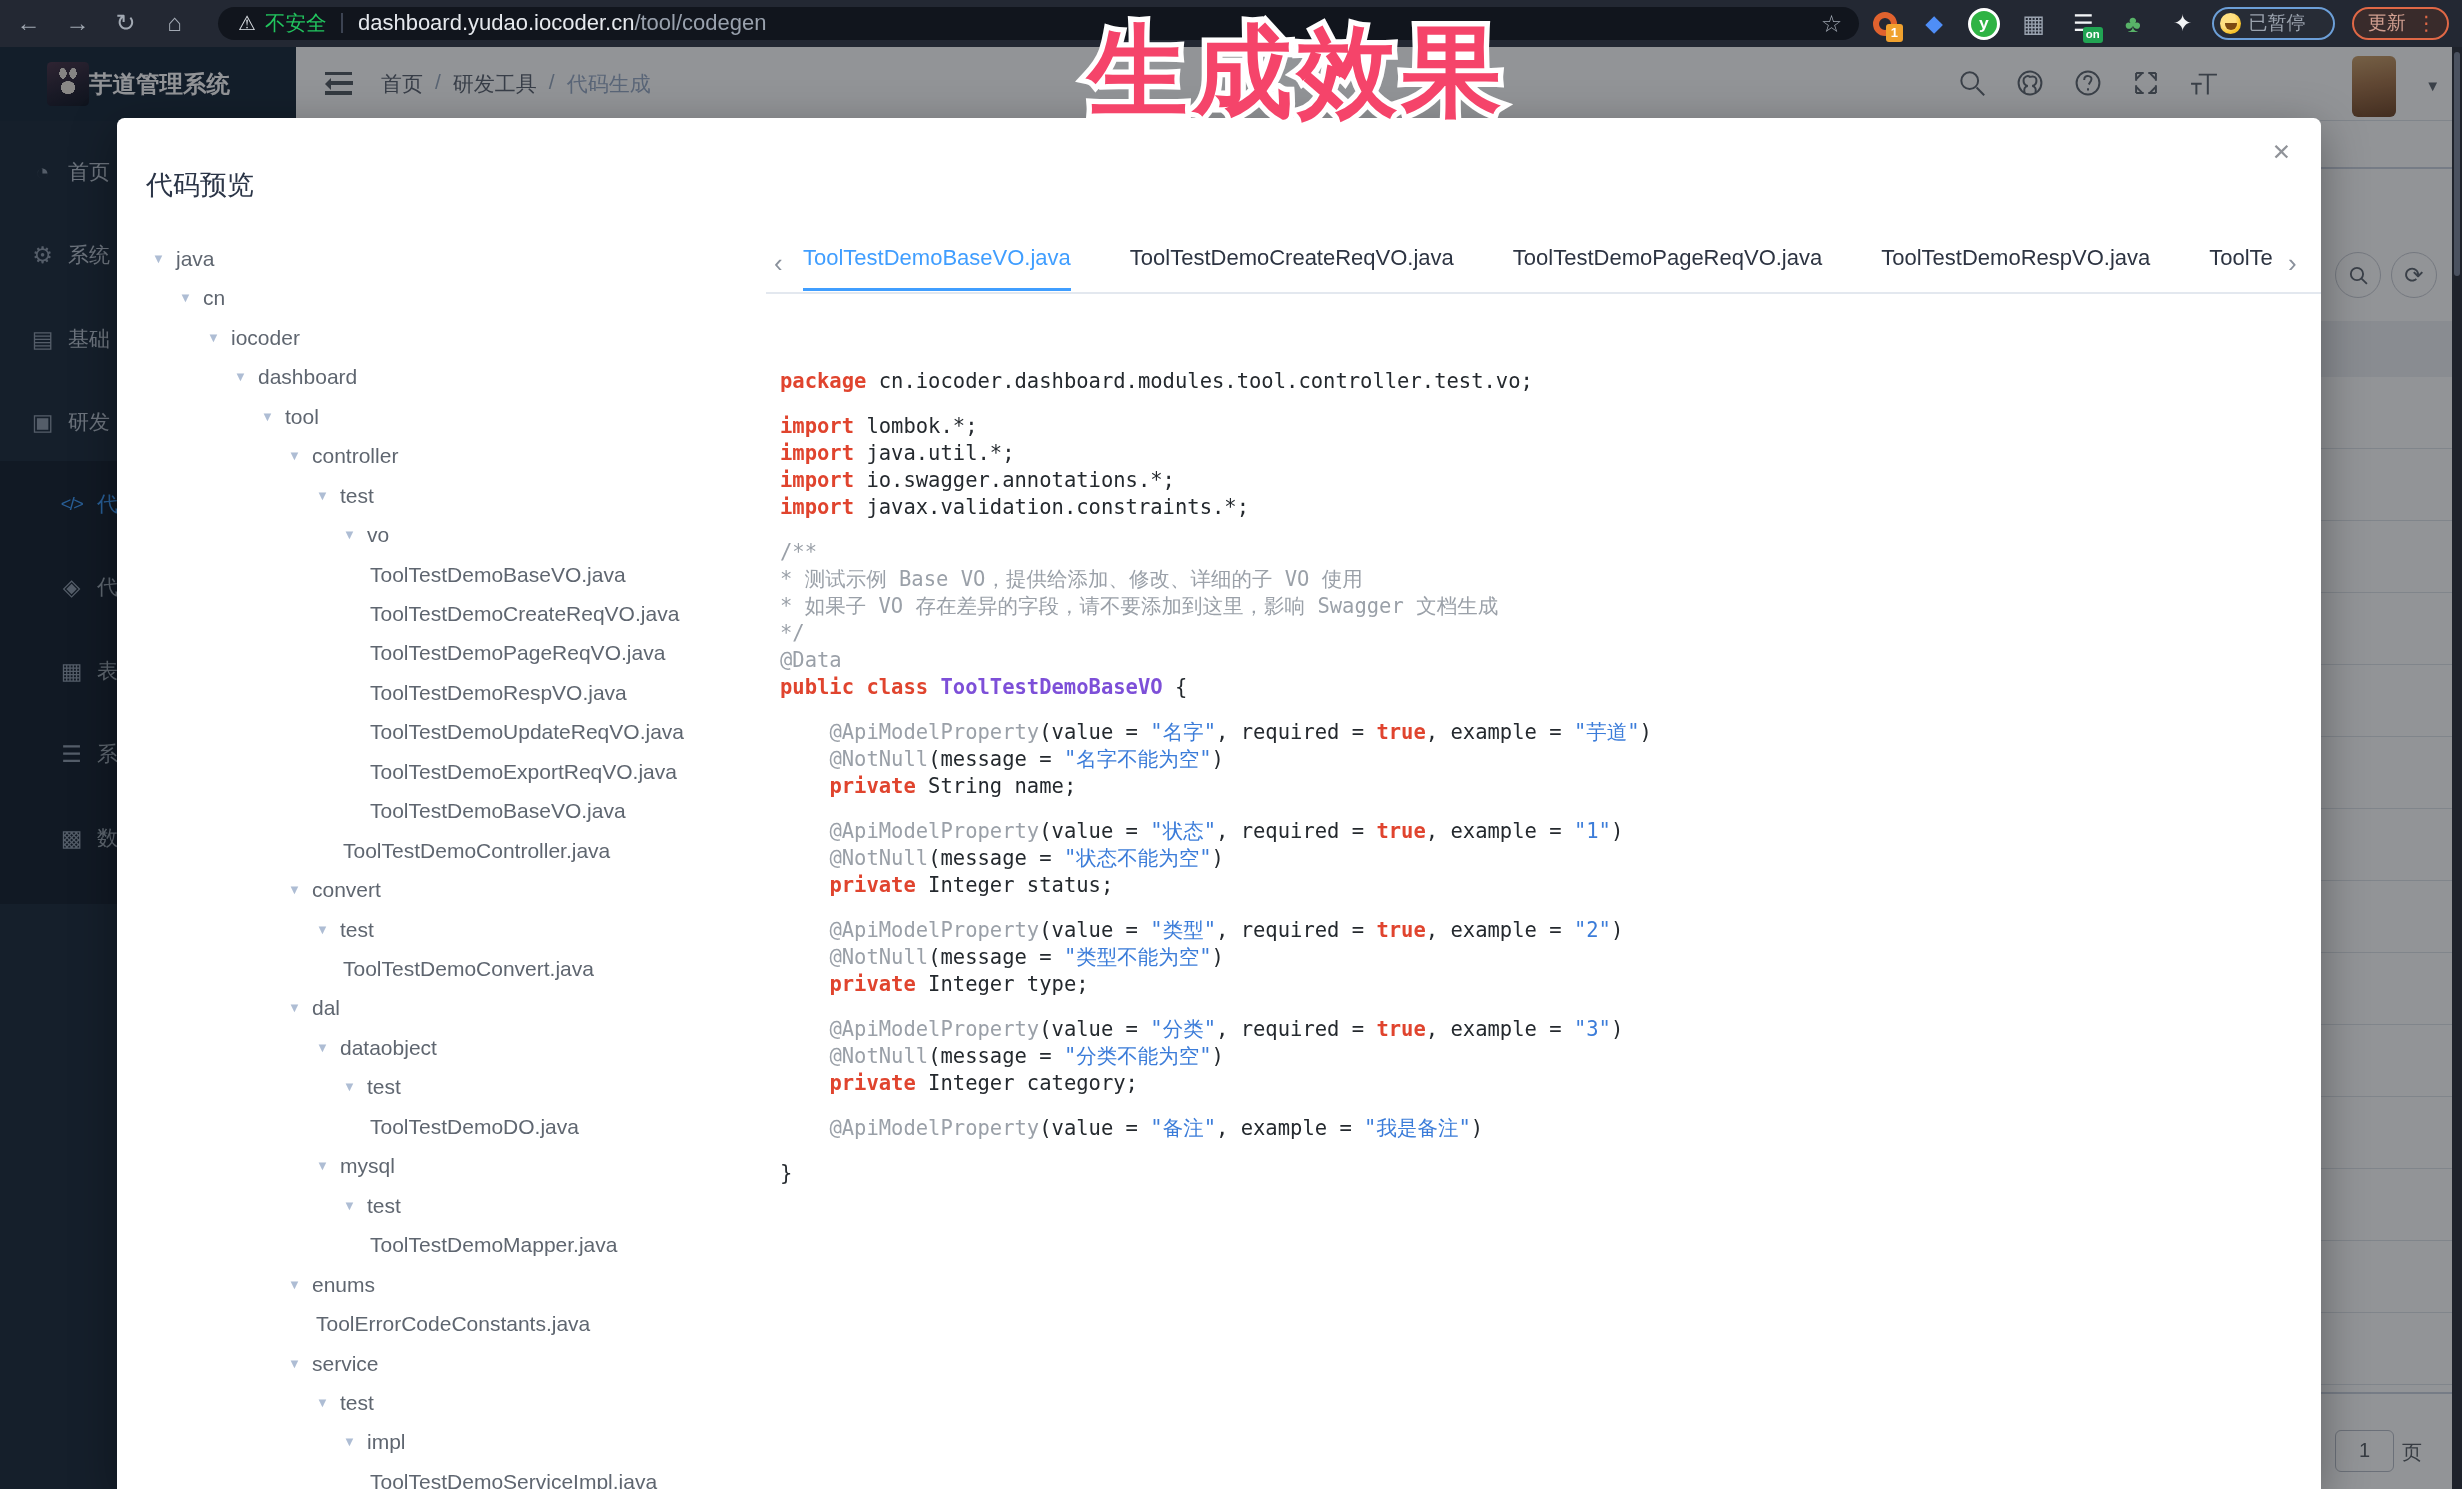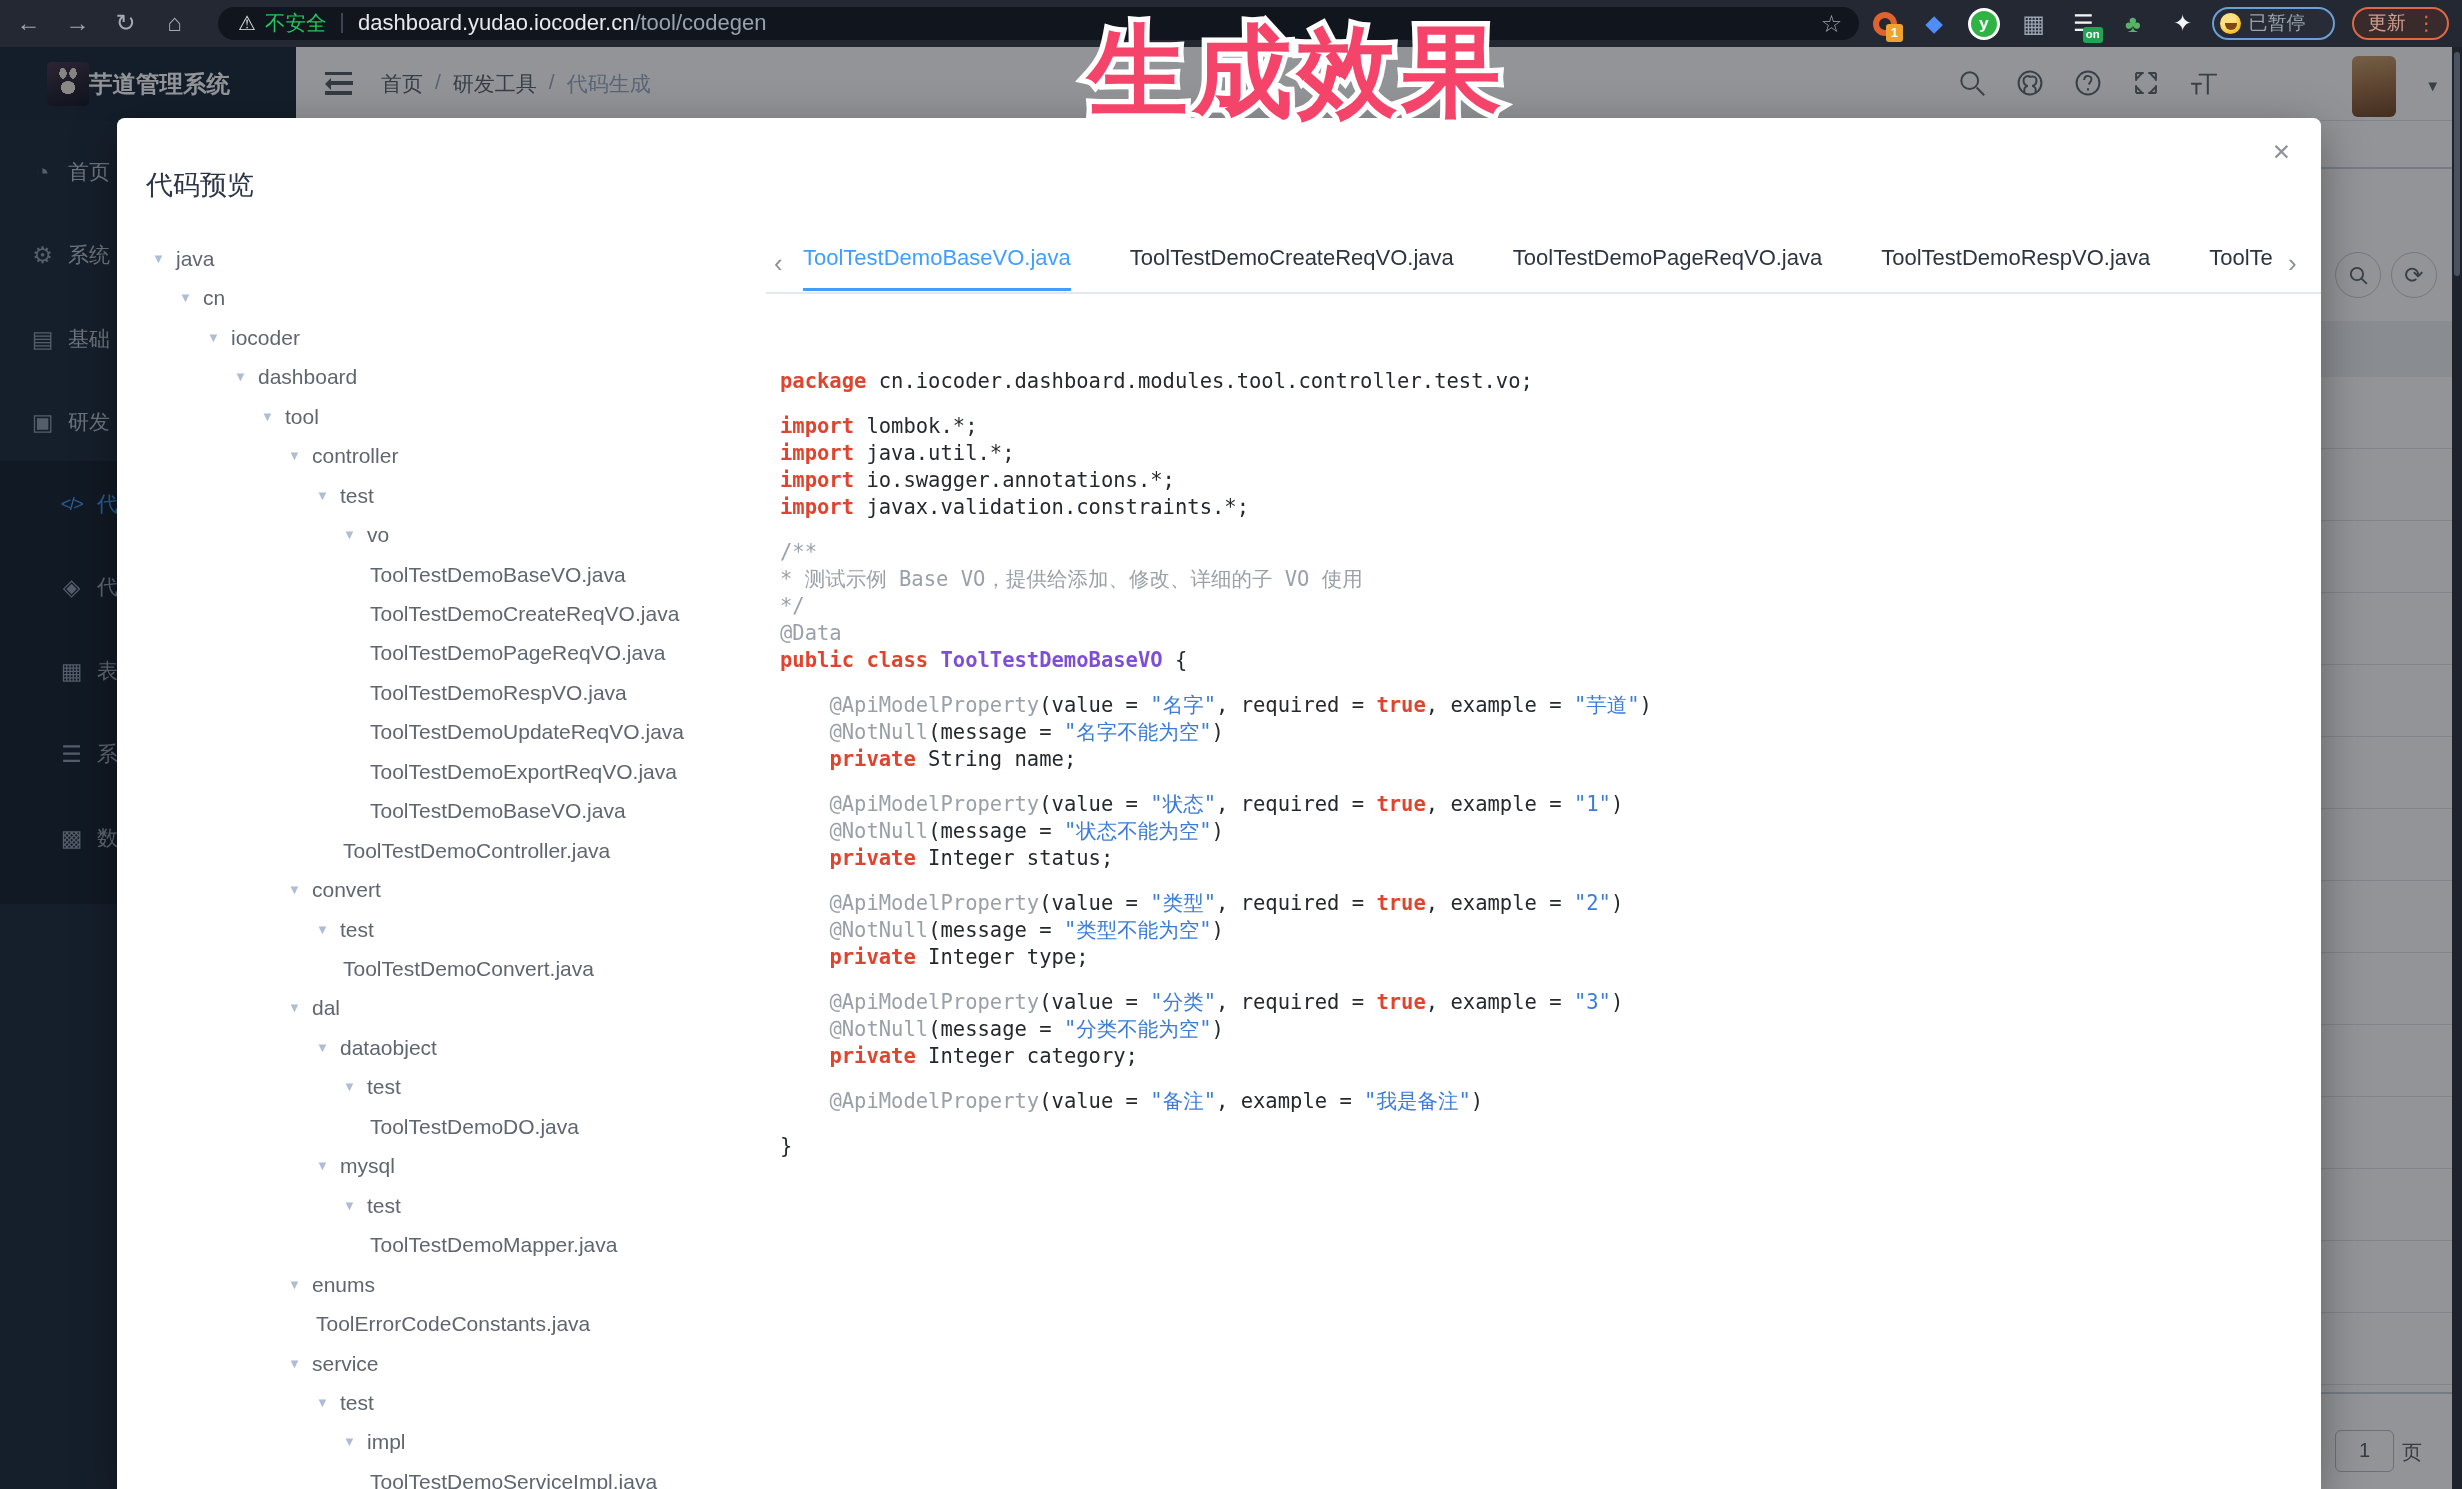--- a/index.html
+++ b/index.html
@@ -417,20 +417,21 @@
     <div class="code" id="code-pane">
         <div class="ln"><span class="k">package</span><span class="d"> cn.iocoder.dashboard.modules.tool.controller.test.vo;</span></div>
         <div class="ln blank"></div>
         <div class="ln"><span class="k">import</span><span class="d"> lombok.*;</span></div>
         <div class="ln"><span class="k">import</span><span class="d"> java.util.*;</span></div>
         <div class="ln"><span class="k">import</span><span class="d"> io.swagger.annotations.*;</span></div>
         <div class="ln"><span class="k">import</span><span class="d"> javax.validation.constraints.*;</span></div>
         <div class="ln blank"></div>
         <div class="ln"><span class="c">/**</span></div>
         <div class="ln"><span class="c">* 测试示例 Base VO，提供给添加、修改、详细的子 VO 使用</span></div>
+        <div class="ln"><span class="c">* 如果子 VO 存在差异的字段，请不要添加到这里，影响 Swagger 文档生成</span></div>
         <div class="ln"><span class="c">*/</span></div>
         <div class="ln"><span class="c">@Data</span></div>
         <div class="ln"><span class="k">public class</span><span class="d"> </span><span class="t">ToolTestDemoBaseVO</span><span class="d"> {</span></div>
         <div class="ln blank"></div>
         <div class="ln"><span class="d">    </span><span class="a">@ApiModelProperty</span><span class="d">(value = </span><span class="s">"名字"</span><span class="d">, required = </span><span class="k">true</span><span class="d">, example = </span><span class="s">"芋道"</span><span class="d">)</span></div>
         <div class="ln"><span class="d">    </span><span class="a">@NotNull</span><span class="d">(message = </span><span class="s">"名字不能为空"</span><span class="d">)</span></div>
         <div class="ln"><span class="d">    </span><span class="k">private</span><span class="d"> String name;</span></div>
         <div class="ln blank"></div>
         <div class="ln"><span class="d">    </span><span class="a">@ApiModelProperty</span><span class="d">(value = </span><span class="s">"状态"</span><span class="d">, required = </span><span class="k">true</span><span class="d">, example = </span><span class="s">"1"</span><span class="d">)</span></div>
         <div class="ln"><span class="d">    </span><span class="a">@NotNull</span><span class="d">(message = </span><span class="s">"状态不能为空"</span><span class="d">)</span></div>

